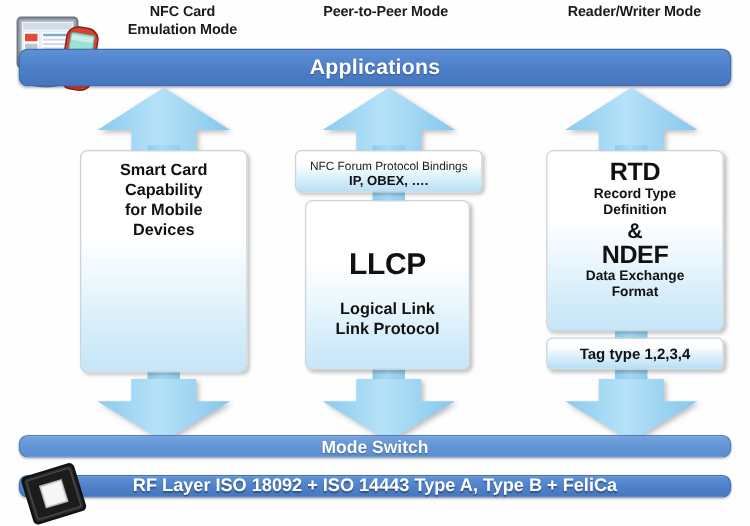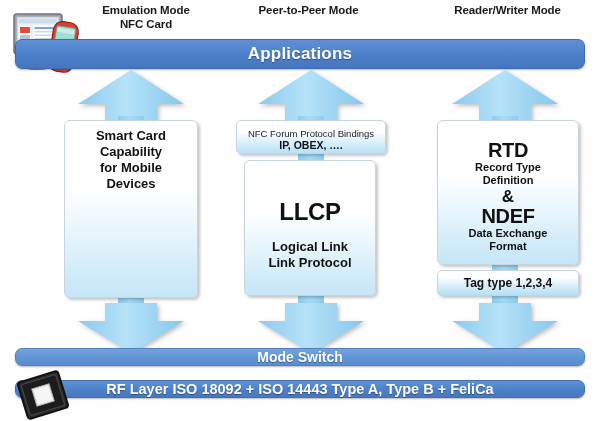--- a/index.html
+++ b/index.html
@@ -114,21 +114,21 @@
     left: 236px; top: 120px; width: 150px; height: 34px;
     background: linear-gradient(180deg,
         #ffffff 0%, #ffffff 34%, #e3f3fc 58%, #b8e0f6 100%);
     border-radius: 5px;
     padding-top: 7px;
   }
   .pb-line1 { font-size: 9.5px; font-weight: normal; color: #1b1b1b; line-height: 1.2; }
   .pb-line2 { font-size: 10.5px; font-weight: bold; color: #111; line-height: 1.25; }
 
   
-  #rtd-ndef-box { left: 437px; top: 120px; width: 142px; height: 145px; padding-top: 19px; }
+  #rtd-ndef-box { left: 437px; top: 120px; width: 142px; height: 145px; padding-top: 7px; }
   .rtd-big { font-weight: bold; font-size: 20px; line-height: 1.05; letter-spacing: -0.3px; }
   .rtd-small { font-weight: bold; font-size: 11px; line-height: 1.18; }
   .rtd-amp { font-weight: bold; font-size: 17px; line-height: 1.15; }
 
   
   #tag-type-box {
     left: 437px; top: 270px; width: 142px; height: 26px;
     display: flex; align-items: center; justify-content: center;
     background: linear-gradient(180deg,
         #ffffff 0%, #ffffff 26%, #ddf0fb 56%, #b6dff5 100%);
@@ -186,22 +186,22 @@
             <rect x="61" y="52" width="4" height="3"></rect>
           <rect x="50" y="56.5" width="4" height="3"></rect>
             <rect x="55.5" y="56.5" width="4" height="3"></rect>
             <rect x="61" y="56.5" width="4" height="3"></rect>
         </g>
       </g>
     </svg>
   </div>
 
   <div class="mode-label" id="mode-label-0">
+    <div>NFC Card</div>
     <div>Emulation Mode</div>
-    <div>NFC Card</div>
   </div>
   <div class="mode-label" id="mode-label-1">
     <div>Peer-to-Peer Mode</div>
   </div>
   <div class="mode-label" id="mode-label-2">
     <div>Reader/Writer Mode</div>
   </div>
 
   <div class="bar" id="applications-bar">
     <span>Applications</span>

